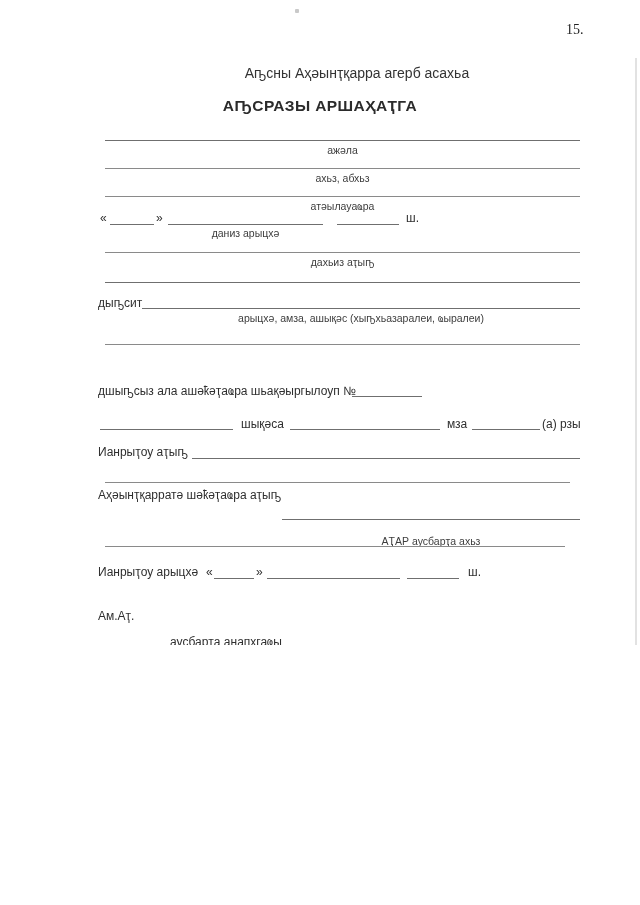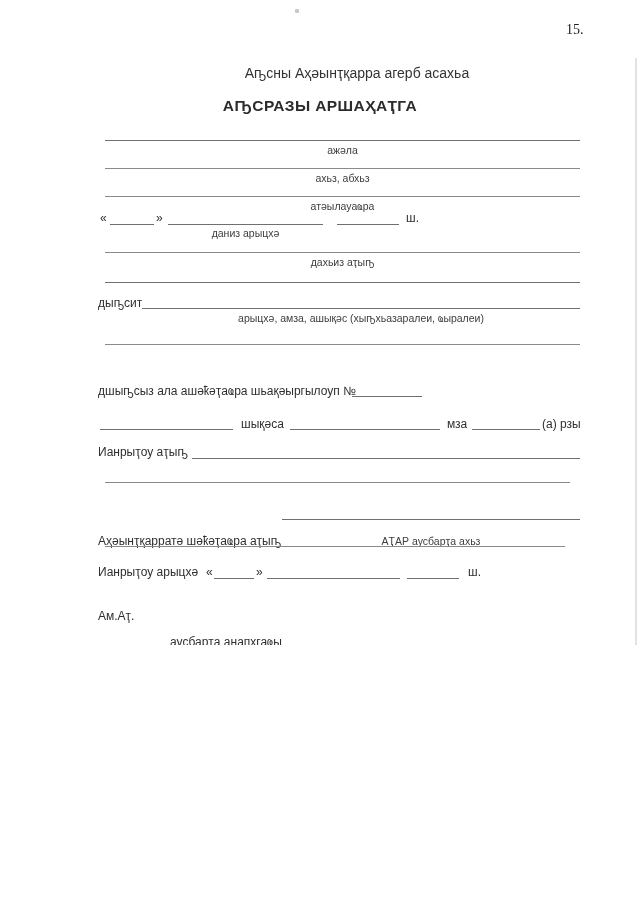--- a/index.html
+++ b/index.html
@@ -67,21 +67,21 @@
   <div class="t" style="left:241px;top:417px;">шықәса</div>
   <div class="ul" style="left:290px;top:429px;width:150px;"></div>
   <div class="t" style="left:447px;top:417px;">мза</div>
   <div class="ul" style="left:472px;top:429px;width:68px;"></div>
   <div class="t" style="left:542px;top:417px;">(а) рзы</div>
 
   <div class="t" style="left:98px;top:445px;">Ианрыҭоу аҭыҧ</div>
   <div class="ul" style="left:192px;top:458px;width:388px;"></div>
   <div class="ul soft" style="left:105px;top:482px;width:465px;"></div>
 
-  <div class="t" style="left:98px;top:534px;">Аҳәынҭқарратә шәҟәҭаҩра аҭыҧ</div>
+  <div class="t" style="left:98px;top:488px;">Аҳәынҭқарратә шәҟәҭаҩра аҭыҧ</div>
   <div class="ul" style="left:282px;top:519px;width:298px;"></div>
   <div class="cap" style="left:282px;top:523px;width:298px;margin-top:12px;">АҬАР аусбарҭа ахьз</div>
   <div class="ul soft" style="left:105px;top:546px;width:460px;"></div>
 
   <div class="t" style="left:98px;top:565px;">Ианрыҭоу арыцхә</div>
   <div class="t" style="left:206px;top:565px;">«</div>
   <div class="ul" style="left:214px;top:578px;width:40px;"></div>
   <div class="t" style="left:256px;top:565px;">»</div>
   <div class="ul" style="left:267px;top:578px;width:133px;"></div>
   <div class="ul" style="left:407px;top:578px;width:52px;"></div>

